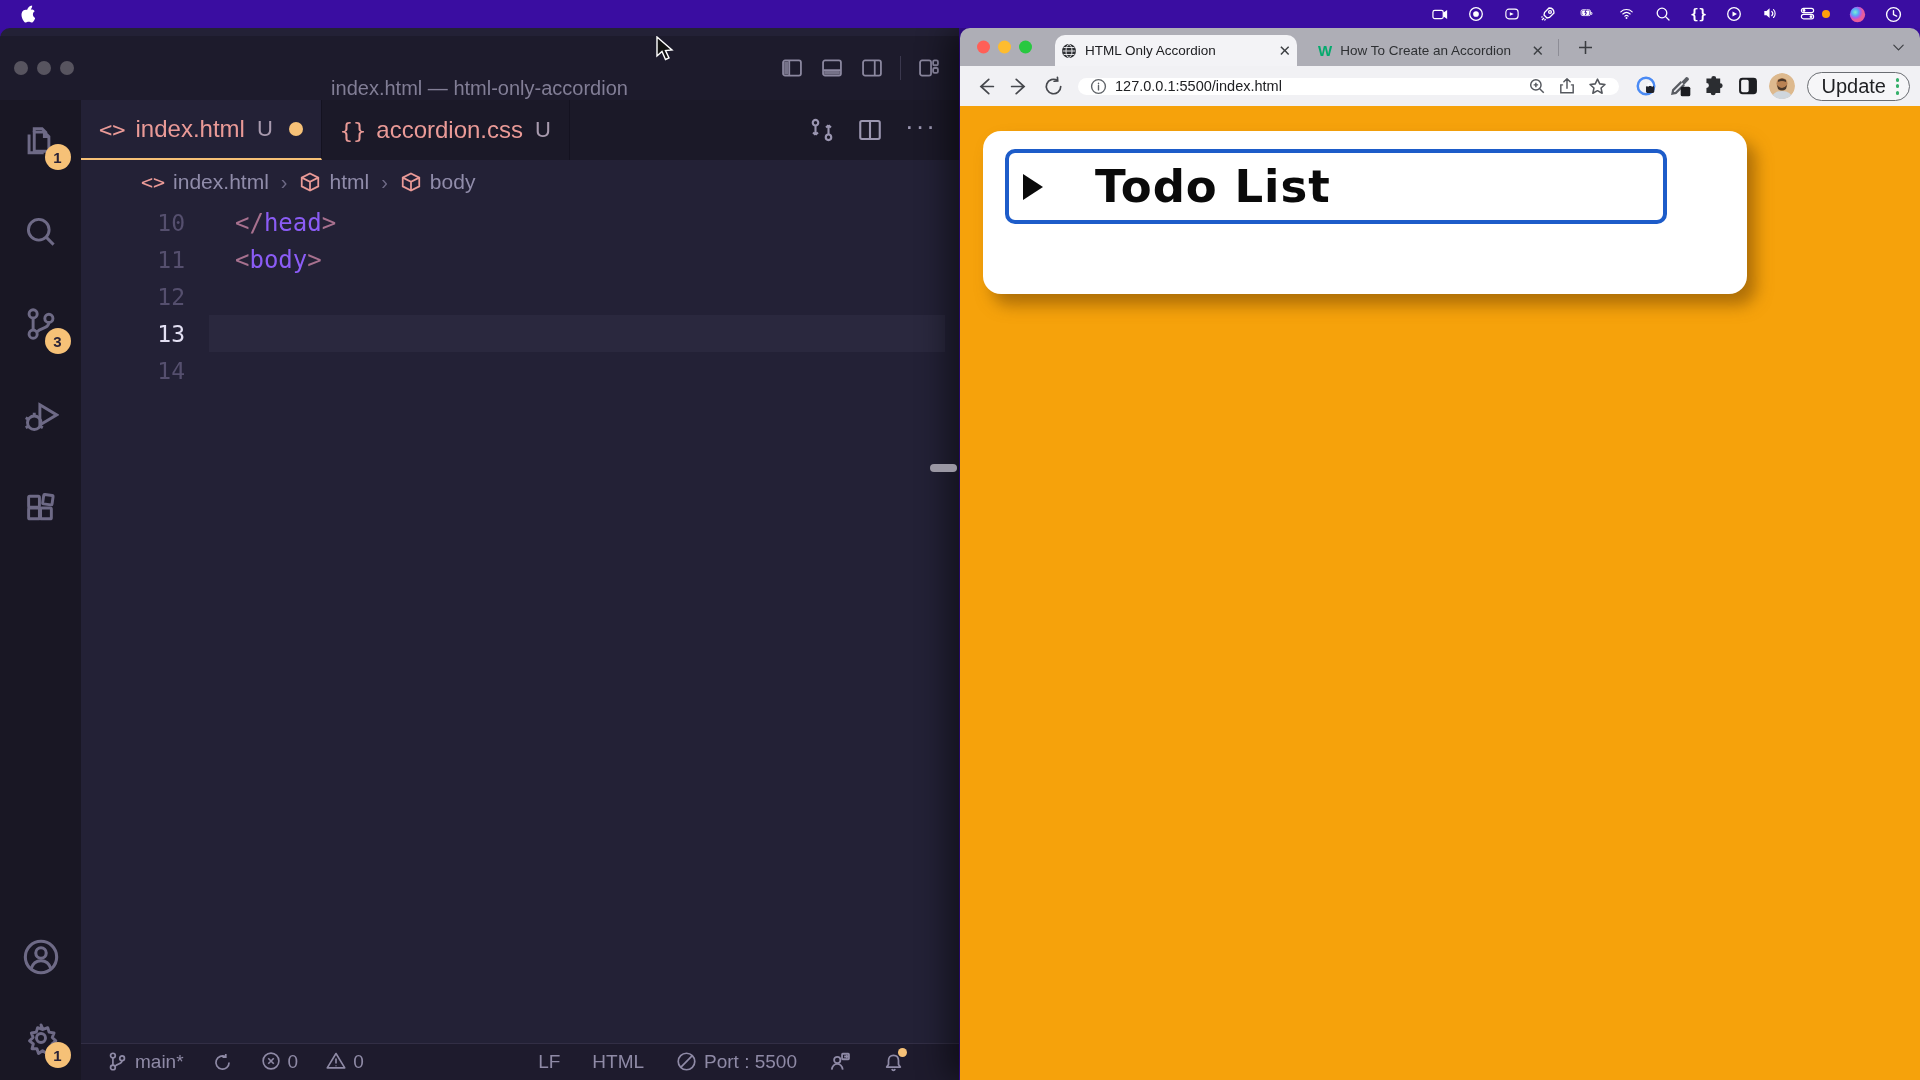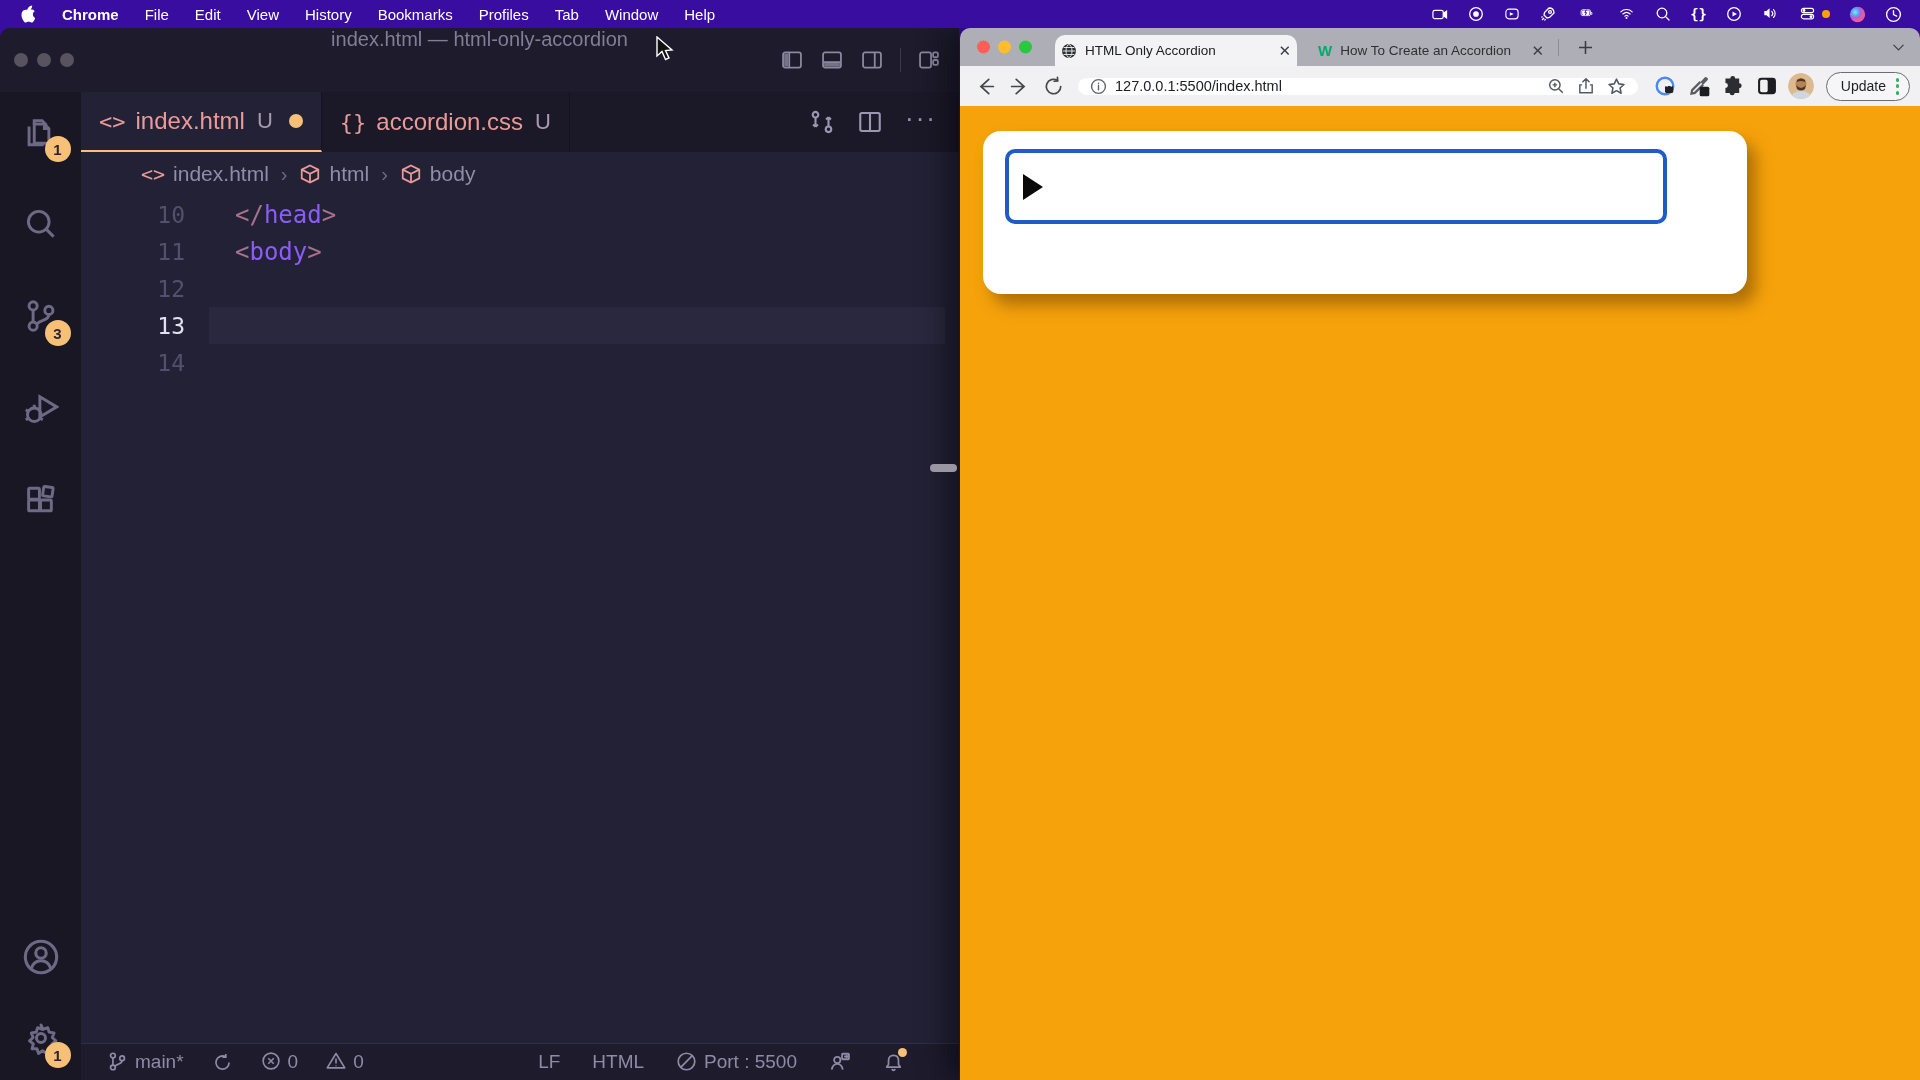--- a/index.html
+++ b/index.html
@@ -12,21 +12,21 @@
   .mb-item { padding:0 13px; white-space:nowrap; }
   .mb-item.app { font-weight:bold; }
   .mb-apple { padding:0 14px 0 6px; display:flex; align-items:center; }
   .mb-right { margin-left:auto; display:flex; align-items:center; gap:19px; padding-right:4px; }
   .mb-right .i { display:flex; align-items:center; }
   .i svg { display:block; }
 
   
   .vscode { position:absolute; left:0; top:28px; width:959px; height:1052px; background:#232136;
             border-top-left-radius:10px; overflow:hidden; display:flex; flex-direction:column; }
-  .vs-titlebar { height:64px; background:#1d1b2c; display:flex; align-items:flex-start; position:relative; flex:none; }
+  .vs-titlebar { height:64px; background:#1d1b2c; display:flex; align-items:flex-end; position:relative; flex:none;margin-top:8px; }
   .vs-lights { position:absolute; left:14px; top:50%; transform:translateY(-50%); display:flex; gap:9px; }
   .vs-light { width:14px; height:14px; border-radius:50%; background:#57545f; }
   .vs-title { width:100%; text-align:center; color:#827e96; font-size:20px; }
   .vs-tb-actions { position:absolute; right:18px; top:50%; transform:translateY(-50%); display:flex; align-items:center; gap:16px; color:#8c88a0; }
   .vs-tb-sep { width:1px; height:24px; background:#3b384e; }
 
   .vs-main { flex:1; display:flex; min-height:0; }
   .activitybar { width:81px; background:#191724; display:flex; flex-direction:column; align-items:center; padding:22px 0 14px; flex:none; }
   .ab-icon { position:relative; color:#6e6a86; margin-bottom:52px; }
   .ab-badge { position:absolute; right:-12px; bottom:-8px; min-width:26px; height:26px; border-radius:13px; background:#f6c177;
@@ -88,21 +88,21 @@
 
   .cr-toolbar { height:40px; background:#f1f1f4; display:flex; align-items:center; padding:0 10px; gap:4px; flex:none; }
   .cr-btn { width:30px; height:30px; display:flex; align-items:center; justify-content:center; color:#45474c; flex:none; }
   .cr-field { flex:1; height:17px; background:#fff; border-radius:15px; display:flex; align-items:center; padding:0 12px; margin:0 6px; min-width:0; }
   .cr-url { color:#202124; font-size:14.5px; margin-left:8px; flex:1; white-space:nowrap; overflow:hidden; }
   .cr-field .i { color:#55585e; margin-left:12px; }
   .cr-ext { display:flex; align-items:center; gap:12px; margin:0 6px; flex:none; }
   .cr-avatar { width:26px; height:26px; border-radius:50%; overflow:hidden; flex:none; }
   .cr-update { height:29px; border:1.5px solid #6a6d72; border-radius:15px; background:#f6f6f8; display:flex; align-items:center;
                padding:0 10px 0 14px; margin-left:8px; flex:none; }
-  .cr-update .lbl { font-size:14px; color:#1f2023; }
+  .cr-update .lbl { font-size:20px; color:#1f2023; }
   .cr-update .dots { display:flex; flex-direction:column; gap:2.5px; margin-left:10px; }
   .cr-update .dots span { width:3px; height:4px; background:#35b06a; border-radius:1.5px; }
 
   .cr-page { flex:1; background:#f6a20b; position:relative; }
   .todo-card { position:absolute; left:23px; top:25px; width:764px; height:163px; background:#fff; border-radius:18px;
                box-shadow:9px 11px 16px rgba(115,70,5,.55); }
   .todo-summary { position:absolute; left:45px; top:43px; width:662px; height:75px; border:4px solid #1d5cc9; border-radius:10px;
                   display:flex; align-items:center; padding-left:14px; background:#fff; }
   .todo-marker { width:0; height:0; border-top:13px solid transparent; border-bottom:13px solid transparent; border-left:20px solid #0a0a0a; flex:none; }
   .todo-title { margin-left:52px; font-family:"DejaVu Sans", sans-serif; font-weight:bold; font-size:45px; color:#0a0a0a; letter-spacing:1px; }
@@ -112,21 +112,20 @@
 </head>
 <body>
 
 <div class="menubar">
   <div class="mb-left">
     <span class="mb-apple i">
         <svg width="15" height="18" viewBox="0 0 15 18" fill="#fff">
           <path d="M10.8 4.4c.9-1 1.5-2.4 1.3-3.9-1.3.1-2.8.9-3.7 1.9-.8.9-1.5 2.4-1.3 3.8 1.4.1 2.8-.8 3.7-1.8zM12.9 9.5c0-2.1 1.7-3.1 1.8-3.2-1-1.4-2.5-1.6-3-1.7-1.3-.1-2.5.8-3.2.8-.7 0-1.7-.8-2.8-.7-1.4 0-2.8.8-3.5 2.1-1.5 2.6-.4 6.5 1.1 8.6.7 1 1.5 2.2 2.6 2.1 1.1 0 1.5-.7 2.8-.7 1.3 0 1.6.7 2.8.7 1.2 0 1.9-1 2.6-2.1.8-1.2 1.2-2.4 1.2-2.4s-2.4-.9-2.4-3.5z"></path>
         </svg>
       </span>
-    <span id="mb-items"><span class="mb-item app">Chrome</span><span class="mb-item">File</span><span class="mb-item">Edit</span><span class="mb-item">View</span><span class="mb-item">History</span><span class="mb-item">Bookmarks</span><span class="mb-item">Profiles</span><span class="mb-item">Tab</span><span class="mb-item">Window</span><span class="mb-item">Help</span></span>
   </div>
   <div class="mb-right" id="mb-status">
       <span class="i">
         <svg width="19" height="15" viewBox="0 0 16 16" fill="none" stroke="currentColor" stroke-width="1.3">
           <rect x="1" y="3.5" width="11" height="9" rx="2"></rect>
           <path d="M12 7 L15.5 4.5 L15.5 11.5 L12 9" fill="currentColor"></path>
         </svg>
       </span>
       <span class="i">
         <svg width="16" height="16" viewBox="0 0 16 16" fill="none" stroke="currentColor" stroke-width="1.3">
@@ -586,20 +585,21 @@
           <span></span>
           <span></span>
         </span>
     </div>
   </div>
 
   <div class="cr-page">
     <div class="todo-card"></div>
     <div class="todo-summary">
       <span class="todo-marker"></span>
+      <span class="todo-title">Todo List</span>
     </div>
   </div>
 </div>
 
 <div class="mouse-cursor">
   <svg width="22" height="26" viewBox="0 0 22 26">
       <path d="M2 1 L2 20 L7 15.5 L10.5 23.5 L14 22 L10.5 14.5 L17 14 Z" fill="#111" stroke="#fff" stroke-width="1.4"></path>
     </svg>
 </div>
 

